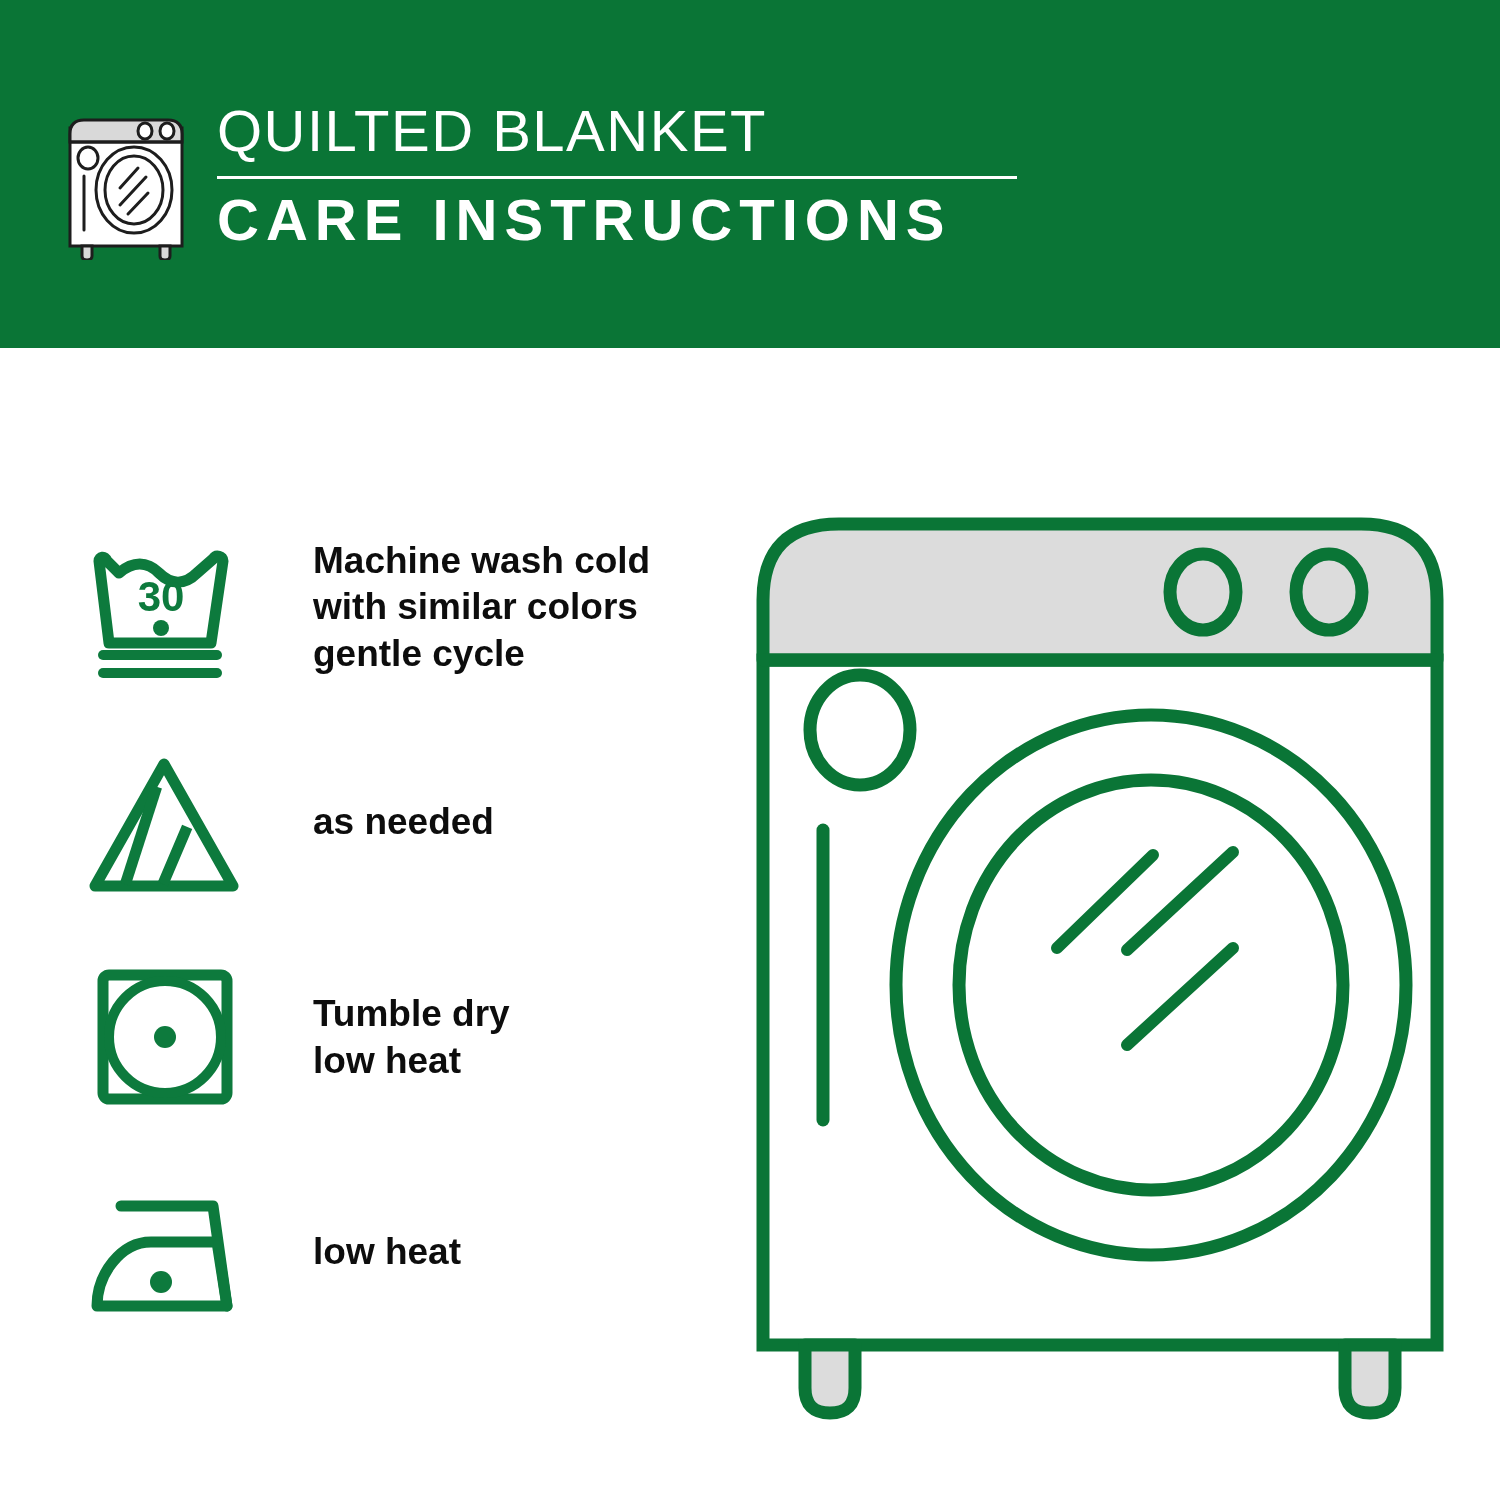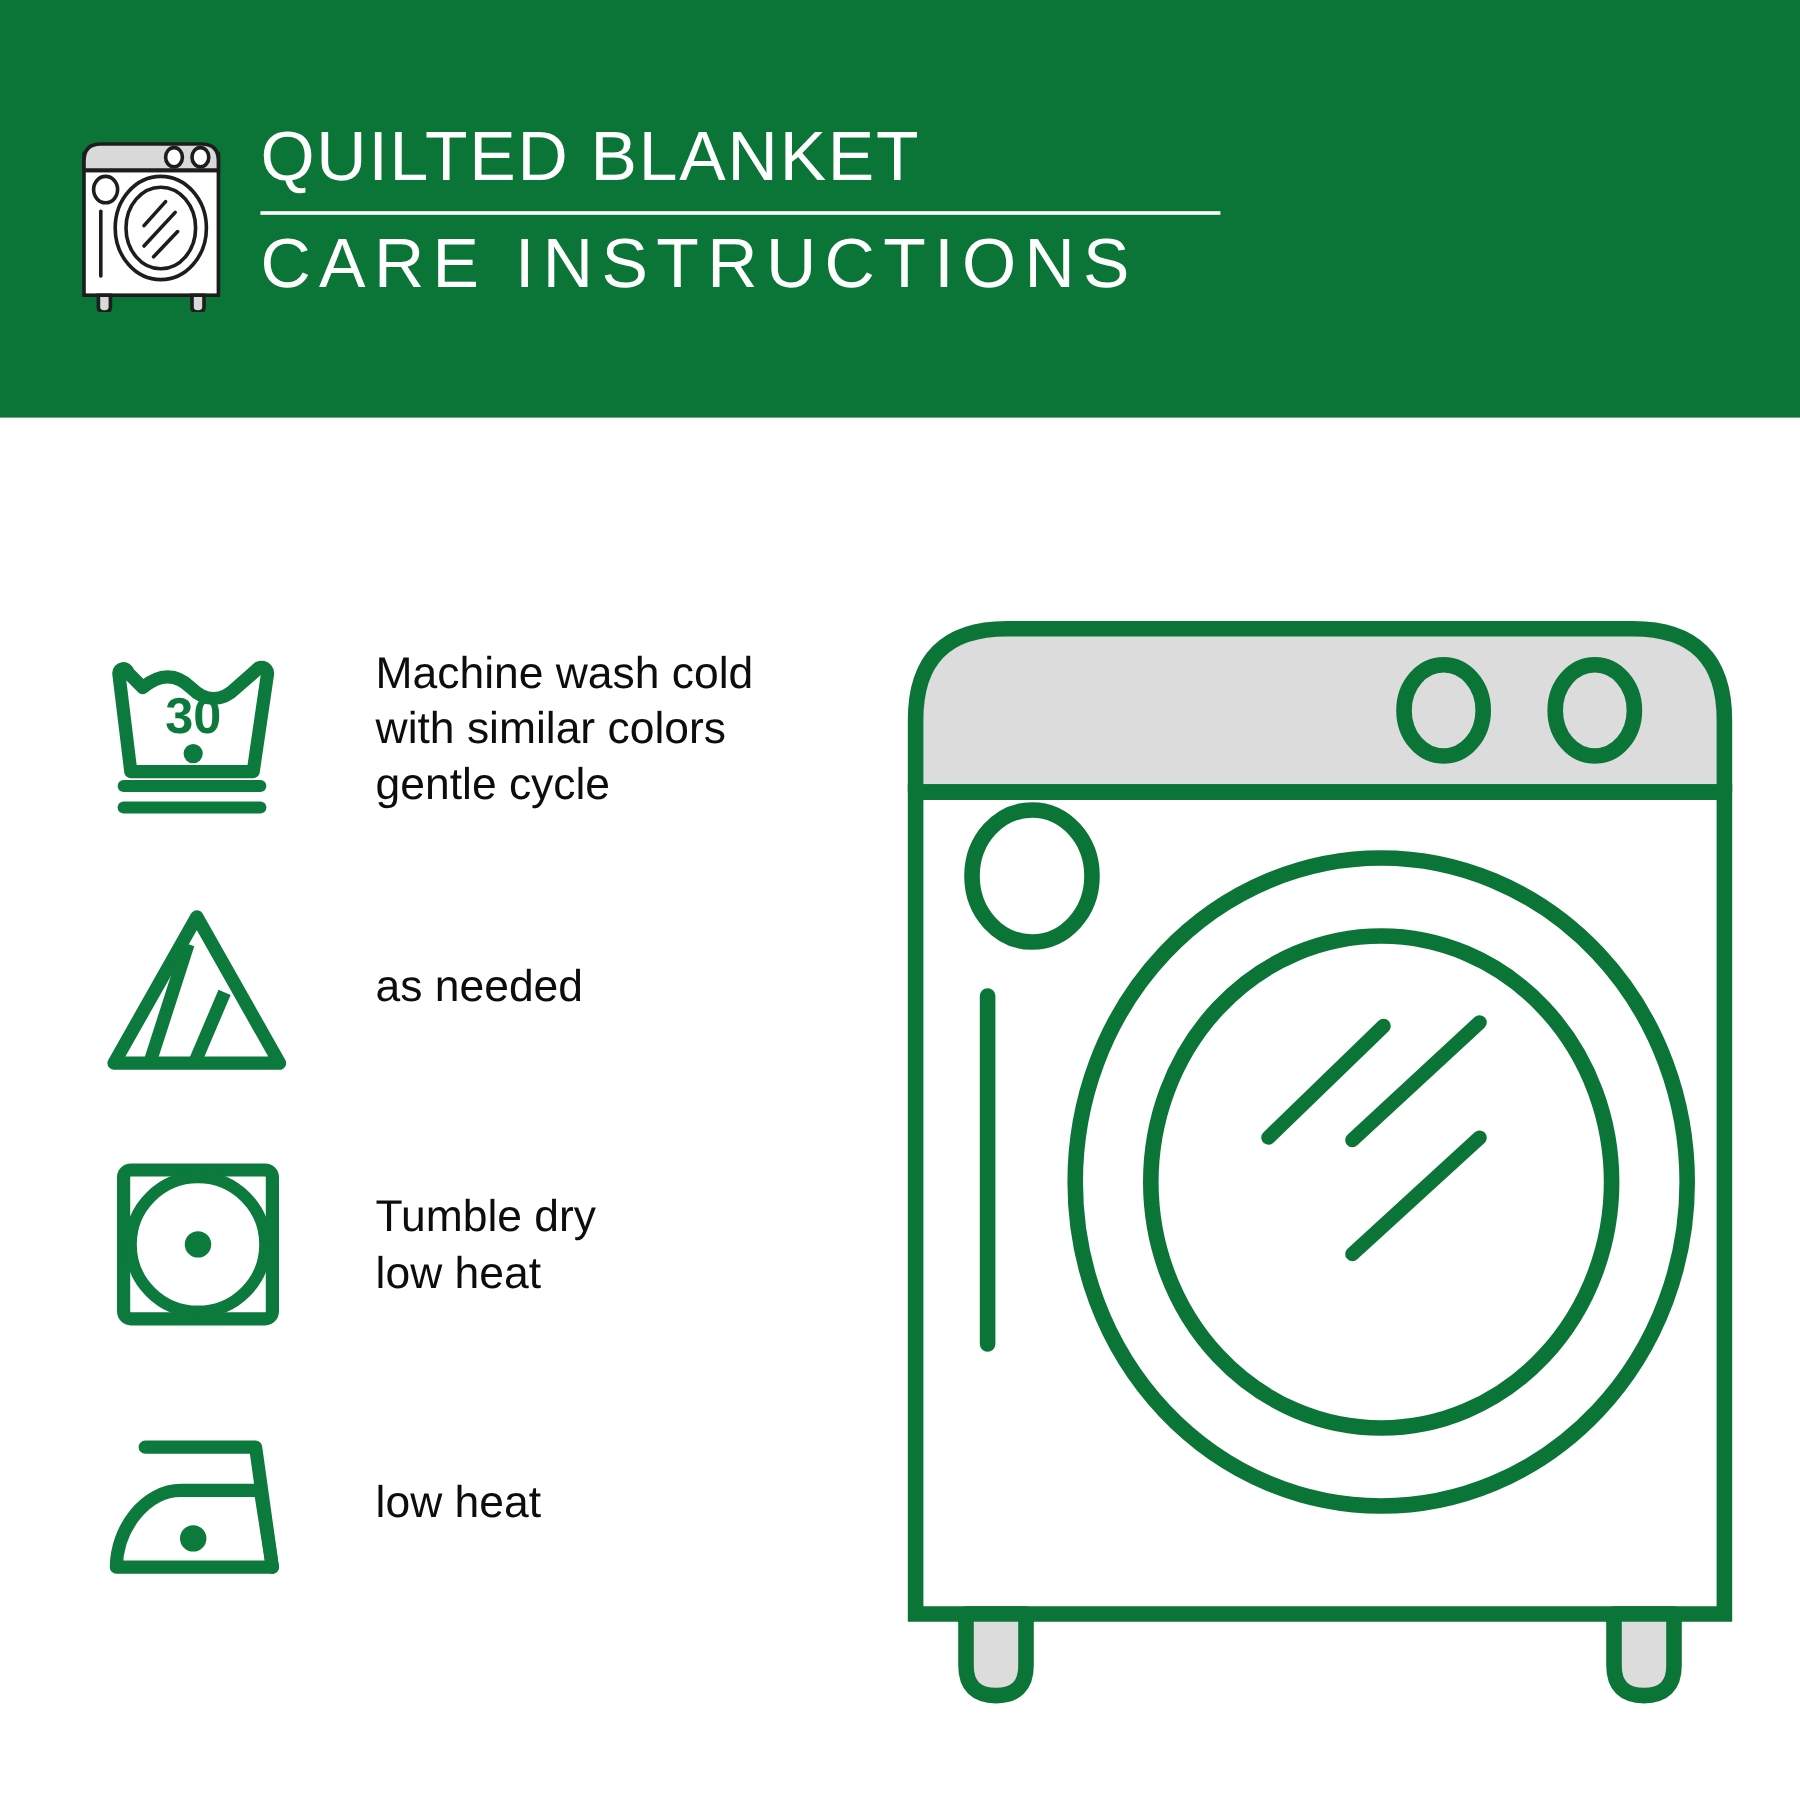--- a/index.html
+++ b/index.html
@@ -65,21 +65,21 @@
     width: 800px;
     height: 3px;
     background: #ffffff;
     margin-top: 16px;
     margin-bottom: 12px;
   }
 
   .title-sub {
     color: #ffffff;
     font-size: 58px;
-    font-weight: 400;
+    font-weight: 700;
     letter-spacing: 7px;
     line-height: 1.0;
     white-space: nowrap;
   }
 
   
   .care-list {
     position: absolute;
     left: 85px;
     top: 500px;
@@ -100,21 +100,21 @@
     display: flex;
     align-items: center;
     justify-content: flex-start;
   }
 
   .care-text {
     flex: 1 1 auto;
     color: #0d0d0d;
     font-size: 37px;
     line-height: 1.26;
-    font-weight: 400;
+    font-weight: 700;
     padding-left: 50px;
   }
 
   .care-text .ln { display: block; white-space: nowrap; }
 
   
   .machine-wrap {
     position: absolute;
     left: 745px;
     top: 500px;

